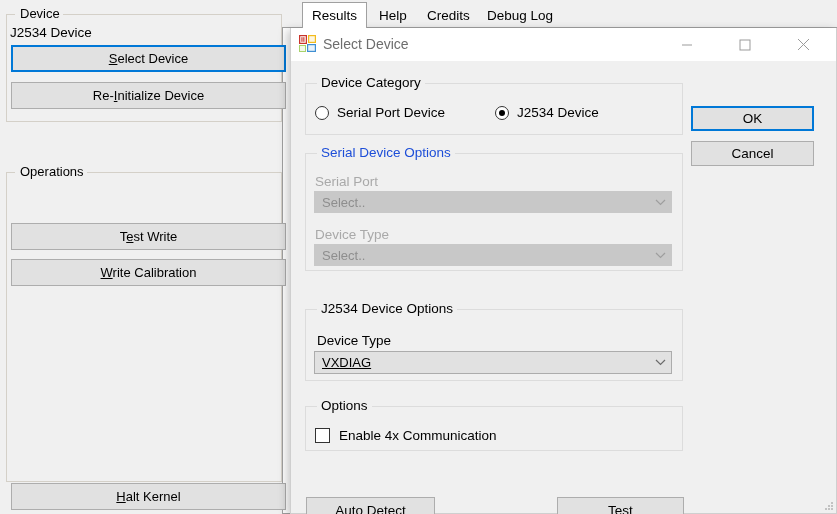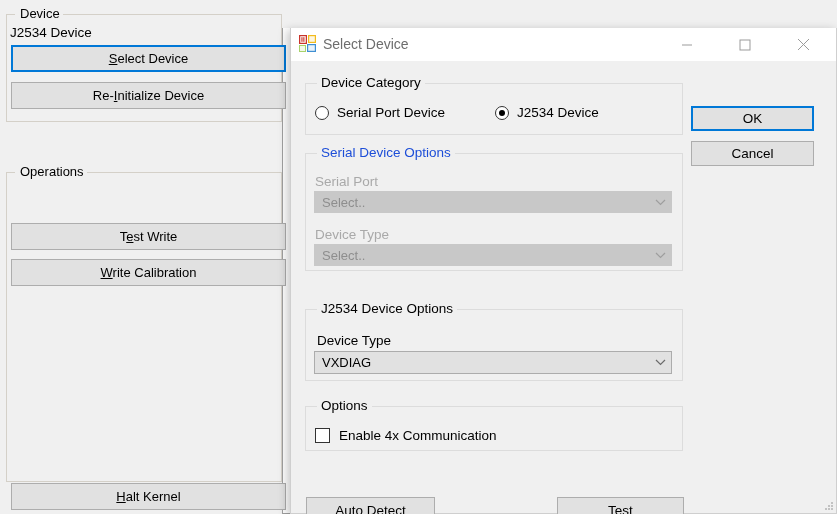--- a/index.html
+++ b/index.html
@@ -317,20 +317,35 @@
 </style>
 </head>
 <body>
 
 <div id="bg-app">
 
   <div class="results-pane">
     <div class="ghost-text" style="left:6px; top:450px;"></div>
   </div>
 
+  <div class="tabstrip">
+    <div class="tabline"></div>
+    <div class="tab active" style="left:20px;">
+      <span>Results</span>
+    </div>
+    <div class="tab" style="left:88px;">
+      <span>Help</span>
+    </div>
+    <div class="tab" style="left:136px;">
+      <span>Credits</span>
+    </div>
+    <div class="tab" style="left:196px;">
+      <span>Debug Log</span>
+    </div>
+  </div>
 
   <div class="gb" style="left:6px; top:14px; width:276px; height:108px;">
     <div class="gb-right-top" style="width:220px;"></div>
     <div class="gb-label">Device</div>
   </div>
   <div class="devtext" style="left:10px; top:25px;">J2534 Device</div>
 
   <div class="winbtn focus" style="left:11px; top:45px; width:275px; height:27px;">
     <span><span class="mnem">S</span>elect Device</span>
   </div>
@@ -425,21 +440,21 @@
         <svg width="11" height="7" viewBox="0 0 11 7">
             <polyline points="1,1 5.5,5.5 10,1" fill="none" stroke="#9e9e9e" stroke-width="1.2"></polyline>
           </svg>
       </span>
     </div>
 
     <div class="dgb" style="left:14px; top:248px; width:378px; height:72px;">
       <div class="dgb-label">J2534 Device Options</div>
     </div>
     <div class="lbl" style="left:26px; top:272px;">Device Type</div>
-    <div class="combo" style="left:23px; top:290px; width:358px; height:23px;">
+    <div class="combo" style="left:23px; top:290px; width:358px; height:23px;text-decoration:underline;">
       <span class="combo-val">VXDIAG</span>
       <span class="chev">
         <svg width="11" height="7" viewBox="0 0 11 7">
             <polyline points="1,1 5.5,5.5 10,1" fill="none" stroke="#6b6b6b" stroke-width="1.2"></polyline>
           </svg>
       </span>
     </div>
 
     <div class="dgb" style="left:14px; top:345px; width:378px; height:45px;">
       <div class="dgb-label">Options</div>

